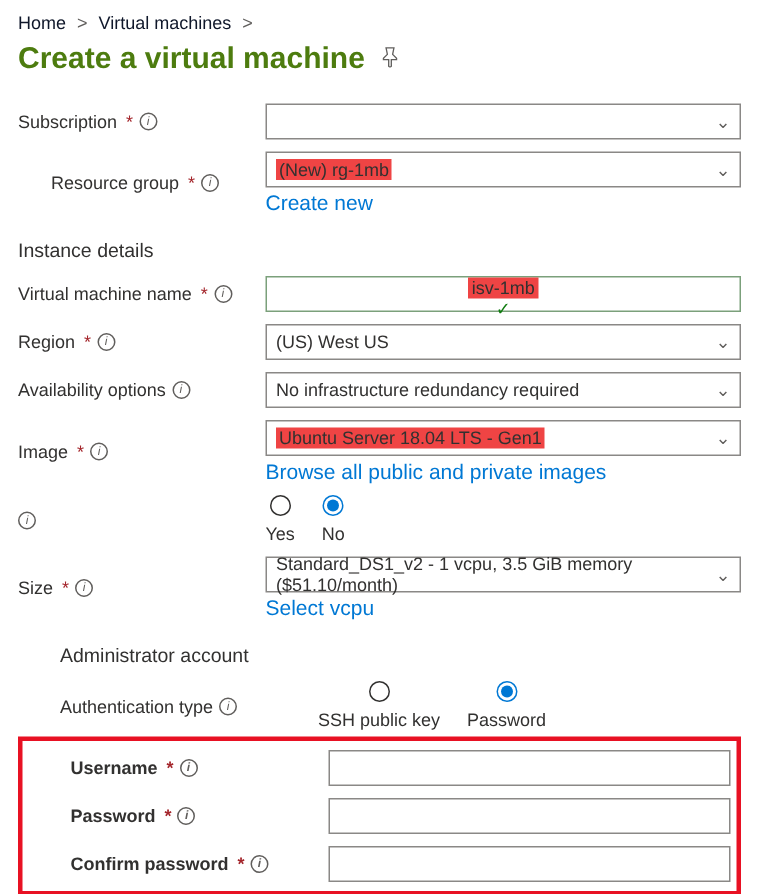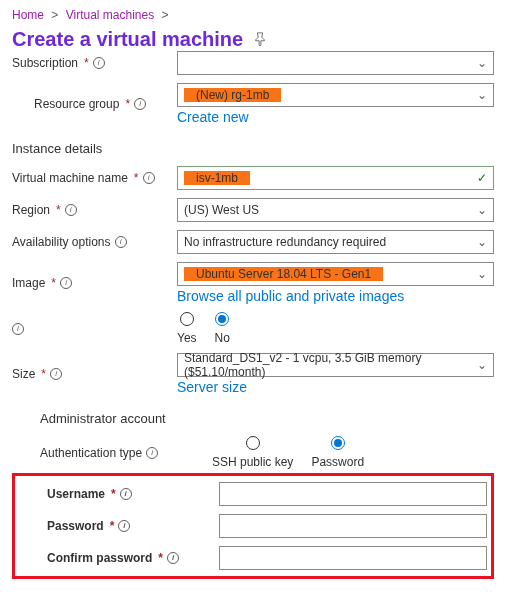--- a/index.html
+++ b/index.html
@@ -6,46 +6,46 @@
   body {
     font-family: "Segoe UI", Tahoma, sans-serif;
     font-size: 12px;
     color: #323130;
     background: #fff;
     width: 506px;
     padding: 8px 12px 12px 12px;
   }
   a { color: #0078d4; text-decoration: none; cursor: pointer; }
   .breadcrumb { font-size: 12px; color: #605e5c; margin-bottom: 6px; }
-  .breadcrumb a { color: #a21caf; }
+  .breadcrumb a { color: #0f172a; }
   .breadcrumb .sep { color: #605e5c; margin: 0 4px; }
-  h1.page-title { font-size: 20px; font-weight: 600; color: #6d28d9; display: flex; align-items: flex-end; gap: 10px; }
+  h1.page-title { font-size: 20px; font-weight: 600; color: #4d7c0f; display: flex; align-items: flex-end; gap: 10px; margin-bottom: 18px; }
   .pin-icon svg { width: 14px; height: 14px; stroke: #605e5c; fill: none; }
   .section-title { font-size: 13px; font-weight: 400; margin: 16px 0 10px 0; }
   .row { display: flex; align-items: center; margin-bottom: 8px; }
   .row .label { width: 165px; font-size: 12px; color: #323130; display: flex; align-items: center; gap: 4px; flex-shrink: 0; }
   .row.indented .label { padding-left: 22px; width: 165px; }
   .row .control { flex: 1; min-width: 0; }
   .req { color: #a4262c; margin-left: 2px; }
   .info-icon {
     display: inline-flex; width: 12px; height: 12px; border: 1px solid #605e5c;
     border-radius: 50%; align-items: center; justify-content: center;
     font-size: 8px; color: #605e5c; font-style: italic; line-height: 1;
   }
   .select-box, .input-box {
     width: 100%; height: 24px; border: 1px solid #8a8886;
     background: #fff; font-size: 12px; padding: 0 6px;
     display: flex; align-items: center; justify-content: space-between;
     cursor: pointer;
   }
   .input-box { cursor: text; }
   .select-box .chev { color: #605e5c; }
-  .select-box.valid { border-color: #7ba07b; }
+  .select-box.valid { border-color: #7ba07b; flex-direction: column; }
   .select-box.valid .chev-check { color: #107c10; }
-  .highlight-yellow { background: #f97316; padding: 0 12px; margin-top: 48px; }
+  .highlight-yellow { background: #ef4444; padding: 0 2px; margin-top: 48px; }
   .sublink { font-size: 14px; color: #0078d4; margin-top: 2px; display: block; }
   .helper { font-size: 12px; color: #605e5c; margin-bottom: 12px; line-height: 1.4; }
   .radio-group { display: flex; gap: 18px; align-items: center; }
   .radio { display: flex; align-items: center; gap: 5px; font-size: 12px; cursor: pointer; flex-direction: column; }
   .radio .circle {
     width: 14px; height: 14px; border: 1px solid #323130; border-radius: 50%;
     display: flex; align-items: center; justify-content: center;
   }
   .radio[data-checked="true"] .circle { border-color: #0078d4; }
   .radio[data-checked="true"] .dot { width: 8px; height: 8px; background: #0078d4; border-radius: 50%; }
@@ -184,21 +184,21 @@
   <div class="label">
     <span>Size</span>
       <span class="req">*</span>
     <span class="info-icon">i</span>
   </div>
   <div class="control">
     <div class="select-box">
       <span>Standard_DS1_v2 - 1 vcpu, 3.5 GiB memory ($51.10/month)</span>
       <span class="chev">⌄</span>
     </div>
-    <a class="sublink">Server size</a>
+    <a class="sublink">Select vcpu</a>
   </div>
 </div>
 
 <div class="admin-section">
   <div class="section-title" style="padding-left:28px;">Administrator account</div>
 
   <div class="row">
     <div class="label">
       <span>Authentication type</span>
       <span class="info-icon">i</span>

